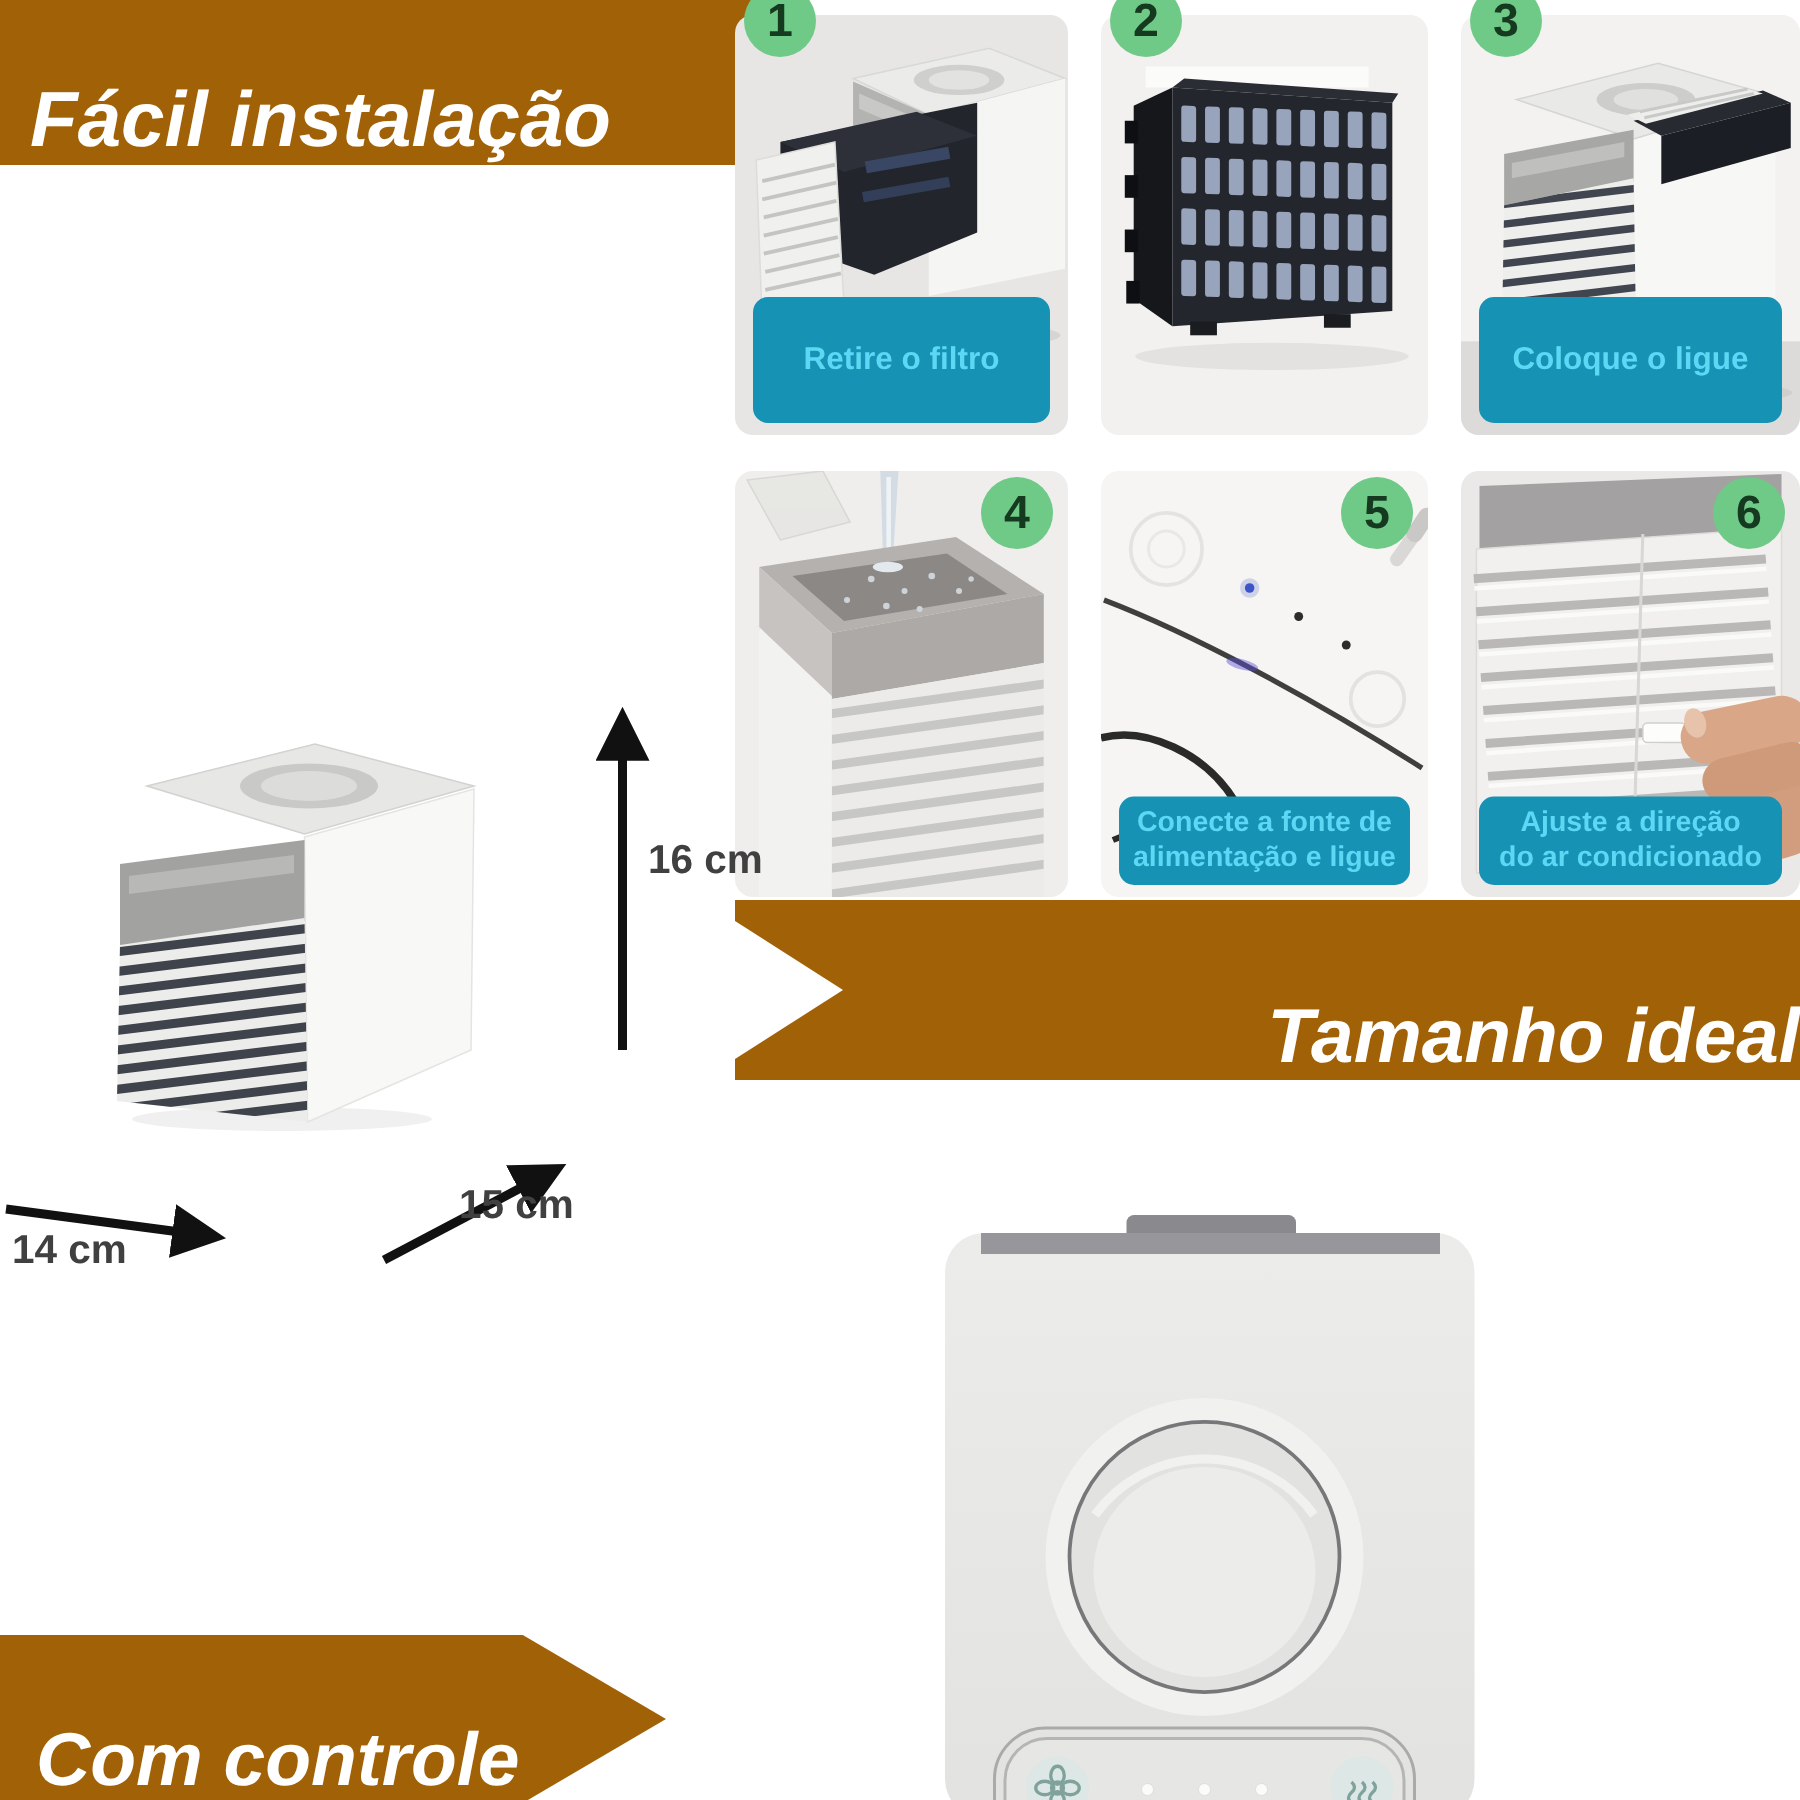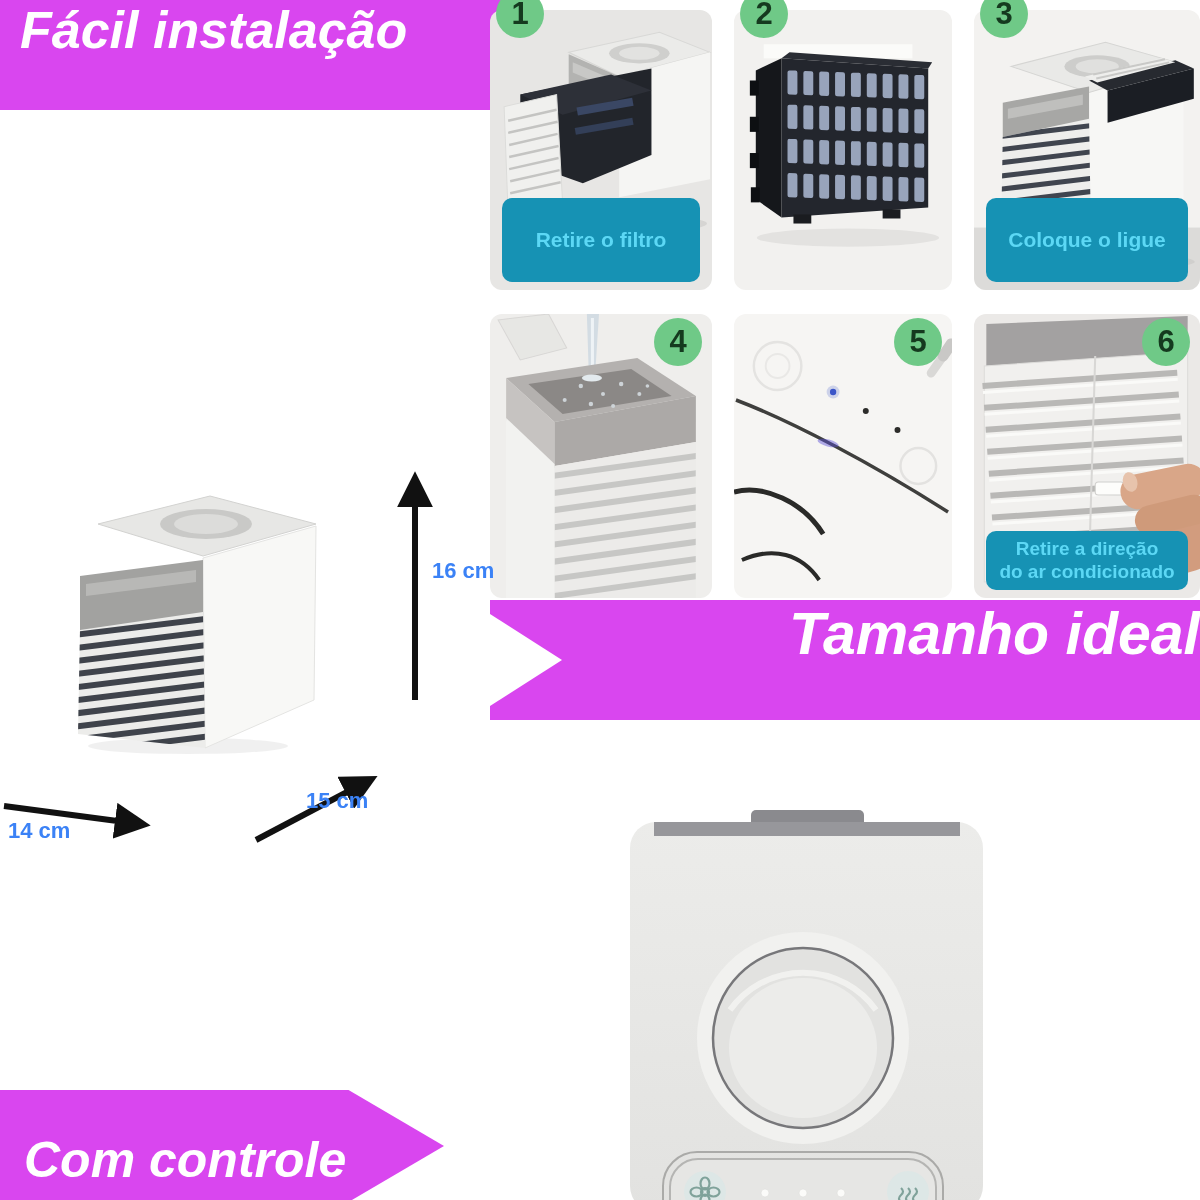--- a/index.html
+++ b/index.html
@@ -1,26 +1,26 @@
 <!DOCTYPE html>
 <html><head>
 <meta charset="utf-8">
 <style>
   html,body{margin:0;padding:0;background:#ffffff;}
   #canvas{
     position:relative;width:1200px;height:1200px;background:#ffffff;
     overflow:hidden;font-family:"Liberation Sans",sans-serif;
   }
   
-  .banner{position:absolute;background:#d946ef;display:flex;align-items:flex-start;}
+  .banner{position:absolute;background:#a16207;display:flex;align-items:flex-end;}
   .banner .txt{color:#ffffff;font-weight:700;font-style:italic;white-space:nowrap;}
   #banner-top{left:0;top:0;width:483px;height:110px;padding-left:20px;}
   #banner-top .txt{font-size:52px;}
   #banner-mid{left:490px;top:600px;width:710px;height:120px;justify-content:flex-end;padding-right:30px;}
-  #banner-mid .txt{font-size:59px;}
+  #banner-mid .txt{font-size:51px;}
   #banner-mid .notch{
     position:absolute;left:0;top:50%;transform:translateY(-50%);
     width:0;height:0;border-top:46px solid transparent;border-bottom:46px solid transparent;
     border-left:72px solid #ffffff;
   }
   #banner-bottom{
     left:0;top:1090px;width:420px;height:112px;padding-left:24px;
     clip-path:polygon(0 0,78.5% 0,100% 50%,78.5% 100%,0 100%);
   }
   #banner-bottom .txt{font-size:50px;margin-top:41px;}
@@ -41,21 +41,21 @@
   .row2 .badge{right:10px;top:14px;}
   .caption{
     position:absolute;left:12px;right:12px;bottom:8px;z-index:2;
     background:#1692b4;border-radius:10px;color:#5cd8f5;
     font-weight:700;font-size:21px;line-height:1.18;text-align:center;
     padding:28px 4px;white-space:pre-line;
     display:flex;align-items:center;justify-content:center;min-height:28px;
   }
   .caption.two-line{font-size:19px;padding:7px 2px;}
   
-  .dim-label{position:absolute;color:#3b82f6;font-weight:700;font-size:22px;white-space:nowrap;}
+  .dim-label{position:absolute;color:#404040;font-weight:700;font-size:27px;white-space:nowrap;}
   #dim-h{left:432px;top:558px;}
   #dim-w{left:8px;top:818px;}
   #dim-d{left:306px;top:788px;}
   svg{display:block;}
 </style>
 </head>
 <body>
 
 <div id="canvas">
 
@@ -258,20 +258,22 @@
           <circle cx="165" cy="116" r="3" fill="#2c2c2a"></circle>
         </g>
         <g>
           <path d="M214,38 l-15,21" stroke="#d9d8d6" stroke-width="9" stroke-linecap="round"></path>
           <path d="M219,30 l-8,12" stroke="#c9c8c6" stroke-width="11" stroke-linecap="round"></path>
         </g>
         <path d="M0,178 C 30,170 70,188 90,220" stroke="#2a2a28" stroke-width="5" fill="none"></path>
         <path d="M8,246 C 40,232 68,240 86,266" stroke="#2a2a28" stroke-width="4" fill="none"></path>
       </svg>
       <div class="badge">5</div>
+      <div class="caption two-line">Conecte a fonte de
+alimentação e ligue</div>
     </div>
 
     <div class="step-cell row2">
       <svg class="step-photo" viewBox="0 0 220 284" preserveAspectRatio="none">
         <rect width="220" height="284" fill="#ebe9e7"></rect>
         <polygon points="12,10 208,2 208,38 12,52" fill="#a3a1a1"></polygon>
         <polygon points="10,52 208,38 208,250 10,268" fill="#f1f0ee" stroke="#dcdbd9"></polygon>
         <g>
           <g transform="rotate(-4 110 150)">
             <rect x="14" y="62" width="190" height="6" fill="#b9b8b6"></rect>
@@ -296,21 +298,21 @@
         <line x1="118" y1="42" x2="112" y2="252" stroke="#d8d7d5" stroke-width="2"></line>
         <rect x="118" y="168" width="28" height="13" rx="3" fill="#fdfdfb" stroke="#d0cfcd"></rect>
         <g>
           <ellipse cx="206" cy="228" rx="46" ry="30" fill="#d29c7e" transform="rotate(-20 206 228)"></ellipse>
           <rect x="142" y="155" width="84" height="35" rx="17" fill="#d9a688" transform="rotate(-12 184 172)"></rect>
           <rect x="156" y="186" width="74" height="30" rx="15" fill="#cf9a7a" transform="rotate(-14 193 201)"></rect>
           <ellipse cx="152" cy="168" rx="7" ry="10" fill="#e7c3ac" transform="rotate(-14 152 168)"></ellipse>
         </g>
       </svg>
       <div class="badge">6</div>
-      <div class="caption two-line">Retire a direção
+      <div class="caption two-line">Ajuste a direção
 do ar condicionado</div>
     </div>
   </div>
 
   <div class="banner" id="banner-mid">
     <div class="notch"></div>
     <span class="txt">Tamanho ideal</span>
   </div>
 
   <svg style="position:absolute;left:68px;top:484px;" width="252" height="272" viewBox="0 0 252 272">

